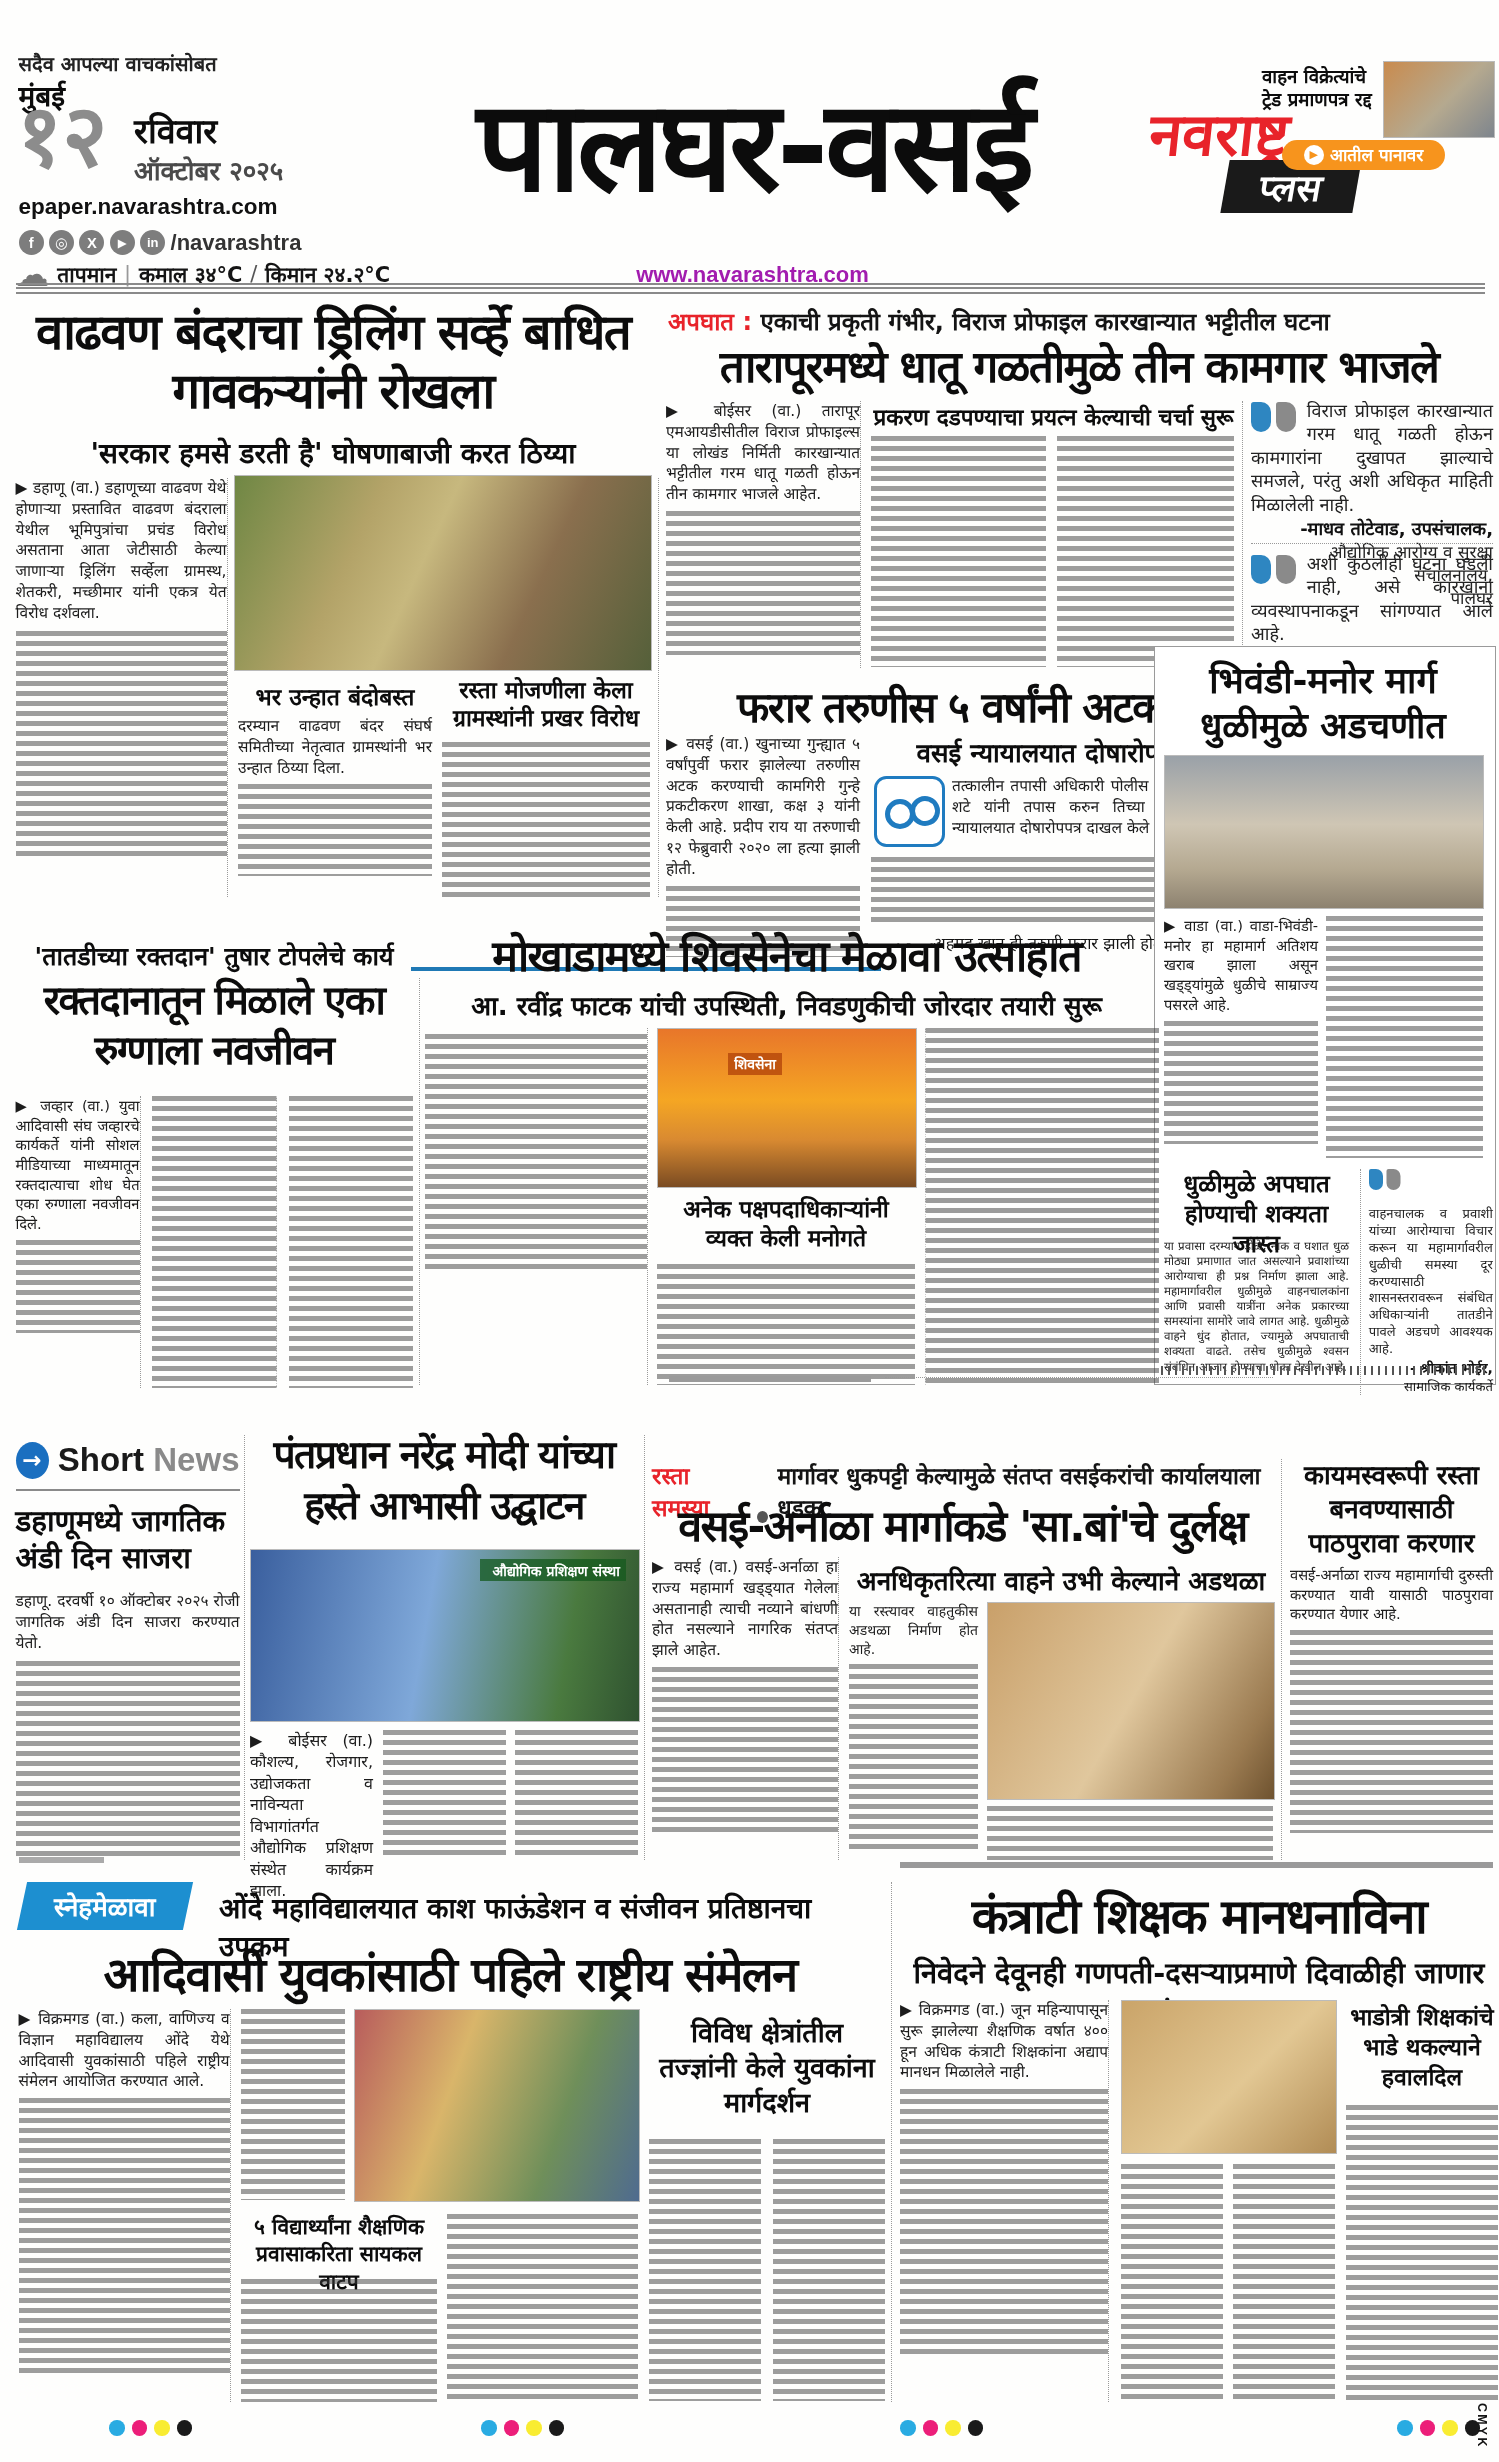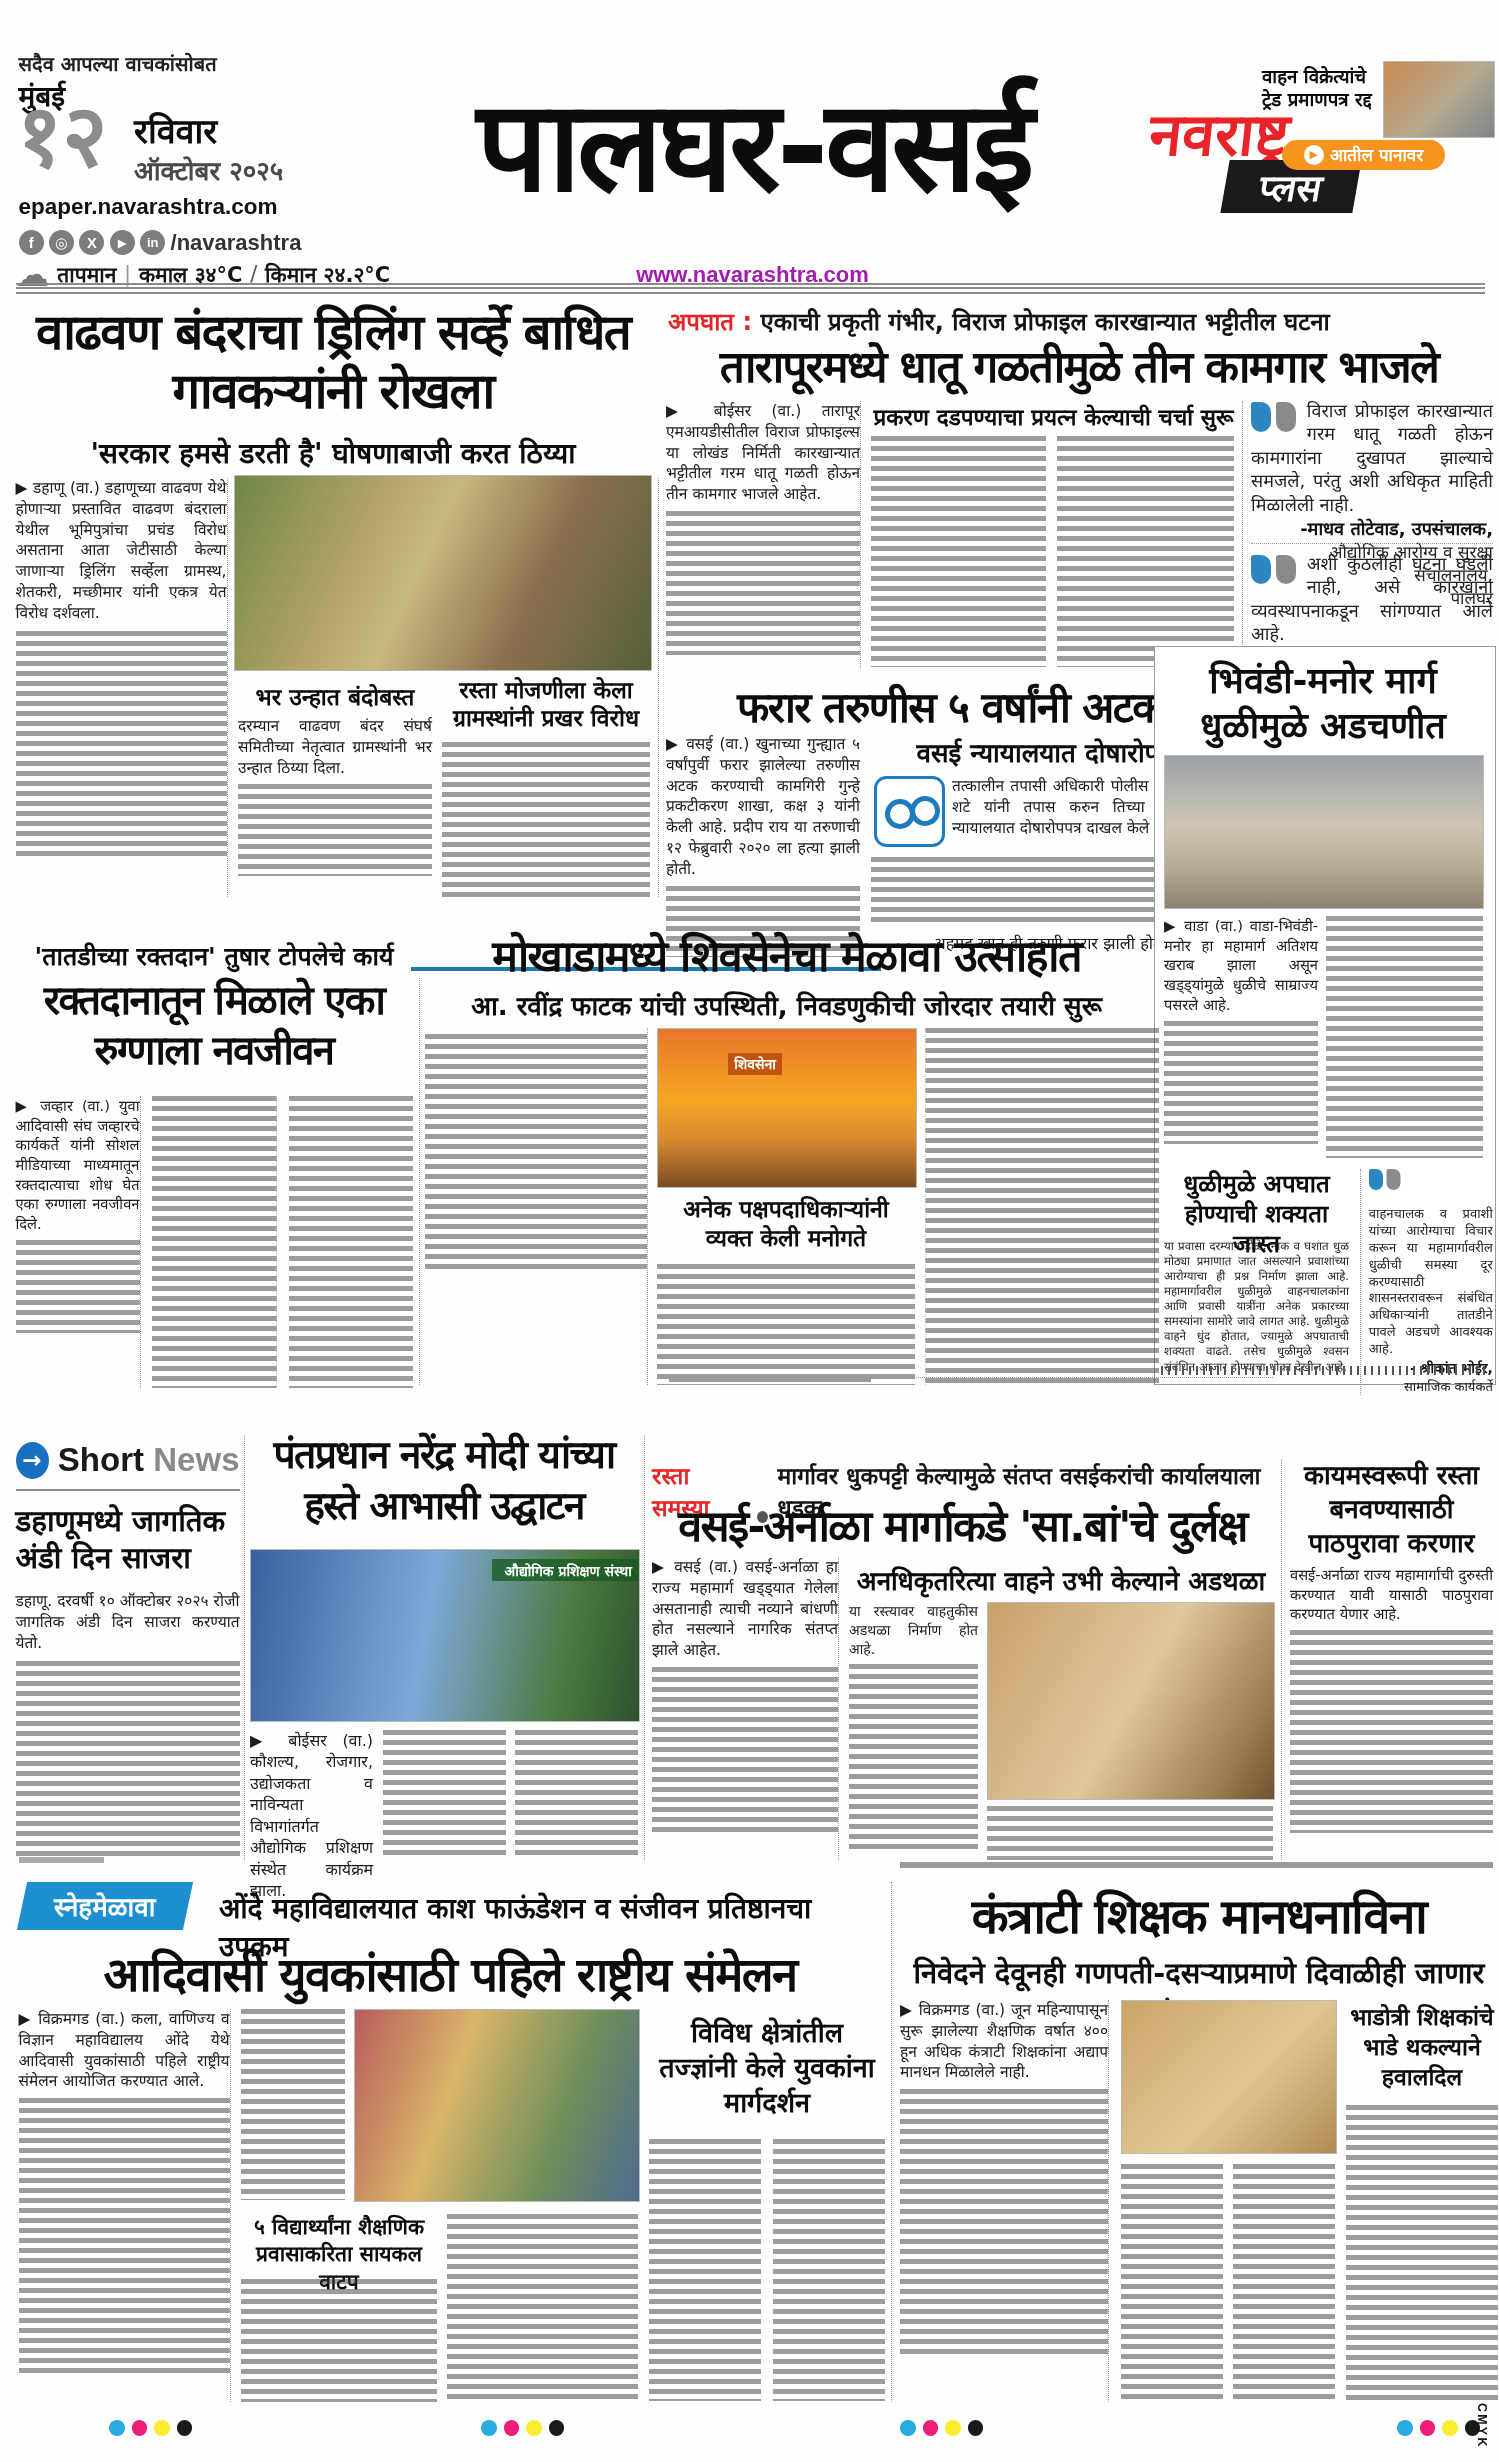--- a/index.html
+++ b/index.html
@@ -209,21 +209,21 @@
   </div>
   <div class="abs rule" style="left:15.5px;top:1489px;width:224px;height:2.3px;"></div>
   <div class="abs hl" style="left:15.5px;top:1503px;width:224px;font-size:29.5px;line-height:1.25;">डहाणूमध्ये जागतिक अंडी दिन साजरा</div>
   <div class="abs lead" style="left:15.5px;top:1591px;width:224px;">डहाणू. दरवर्षी १० ऑक्टोबर २०२५ रोजी जागतिक अंडी दिन साजरा करण्यात येतो.</div>
   <div class="abs tx" style="left:15.5px;top:1661px;width:224px;height:199px;"></div>
 
   <div class="abs vdot" style="left:244px;top:1435px;height:425px;"></div>
 
   <div class="abs hl ctr" style="left:250px;top:1430px;width:388px;font-size:39px;line-height:1.3;letter-spacing:-1.6px;">पंतप्रधान नरेंद्र मोदी यांच्या हस्ते आभासी उद्घाटन</div>
   <div class="abs photo p-event" style="left:250px;top:1549px;width:388px;height:171px;">
-    <span class="banner" style="right:1px;top:9.3px;padding-left:13px;">औद्योगिक प्रशिक्षण संस्था</span>
+    <span class="banner" style="right:13px;top:9.3px;padding-left:13px;">औद्योगिक प्रशिक्षण संस्था</span>
   </div>
   <div class="abs" style="left:250px;top:1730px;width:123px;height:130px;">
     <div class="lead" style="font-size:16px;">▶ बोईसर (वा.) कौशल्य, रोजगार, उद्योजकता व नाविन्यता विभागांतर्गत औद्योगिक प्रशिक्षण संस्थेत कार्यक्रम झाला.</div>
   </div>
   <div class="abs tx" style="left:383px;top:1730px;width:123px;height:130px;"></div>
   <div class="abs tx" style="left:515px;top:1730px;width:123px;height:130px;"></div>
 
   <div class="abs vdot" style="left:644px;top:1435px;height:425px;"></div>
 
   <div class="abs" style="left:669px;top:1376px;width:202px;height:6.2px;background:#9a9a9a;"></div>

